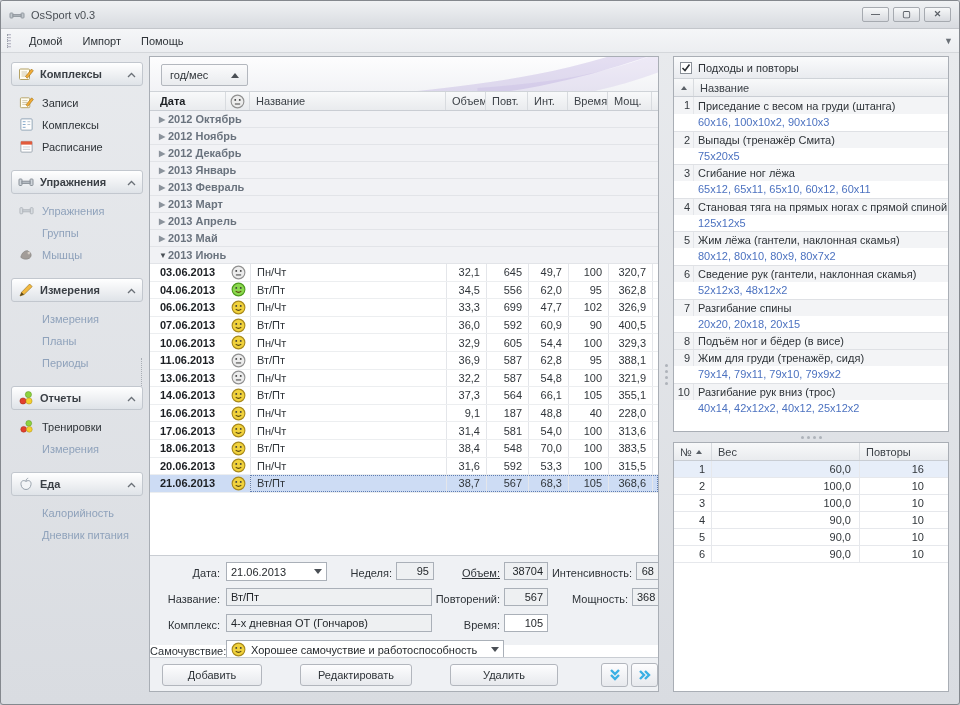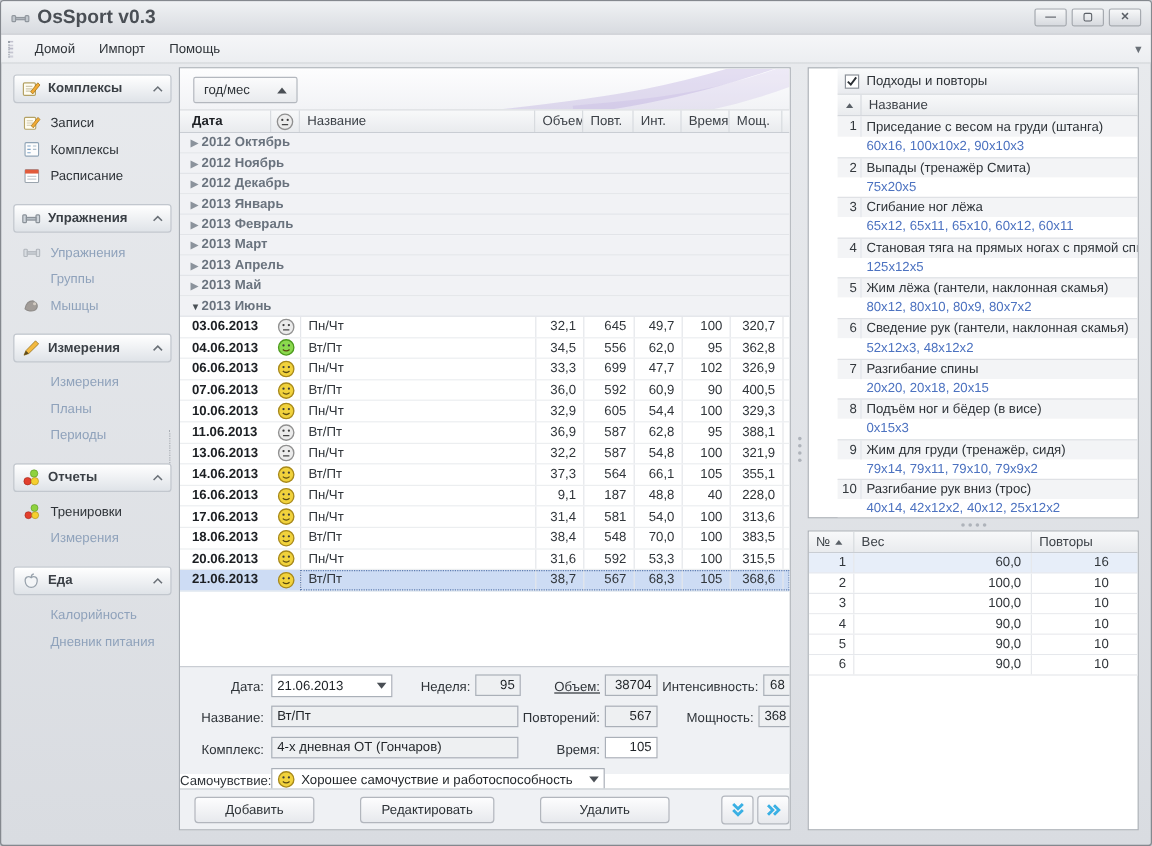--- a/index.html
+++ b/index.html
@@ -6,21 +6,21 @@
   html,body { width:960px; height:705px; font-family:"Liberation Sans",sans-serif; font-size:11px; color:#30353a; }
   body { background:#c9ccd1; }
   .window { position:absolute; left:0; top:0; width:960px; height:705px;
     background:linear-gradient(#e9ebee,#d9dce1); border:1px solid #84888e; border-radius:3px; overflow:hidden; }
 
   
   .titlebar { position:absolute; left:0; top:0; right:0; height:28px;
     background:linear-gradient(#f0f2f4,#d8dbe0); border-bottom:1px solid #c3c6cb;
     display:flex; align-items:center; padding:0 8px; }
   .titlebar .app-icon { width:16px; height:16px; margin-right:6px; opacity:.8; }
-  .titlebar .title { font-weight:bold; color:#4a4f55; font-size:16px; }
+  .titlebar .title { font-weight:normal; color:#4a4f55; font-size:11px; }
   .win-controls { margin-left:auto; display:flex; gap:4px; }
   .win-btn { width:27px; height:15px; border:1px solid #a6aab0; border-radius:2px;
     background:linear-gradient(#f7f8f9,#d7dadf); display:flex; align-items:center; justify-content:center;
     font-size:9px; color:#5a5f66; font-weight:bold; line-height:1; }
 
   
   .menubar { position:absolute; left:0; top:28px; right:0; height:24px;
     background:linear-gradient(#f5f6f8,#eceef1); border-bottom:1px solid #d4d7db;
     display:flex; align-items:center; padding-left:6px; }
   .menu-grip { width:4px; height:14px; margin-right:8px;
@@ -98,21 +98,21 @@
 
   
   .vsplit { position:absolute; left:659px; top:55px; width:12px; height:636px; display:flex;
     flex-direction:column; align-items:center; justify-content:center; gap:3px; }
   .vsplit i, .hsplit i { width:3px; height:3px; background:#aeb3ba; border-radius:50%; display:block; }
   .hsplit { height:10px; display:flex; align-items:center; justify-content:center; gap:3px; }
 
   
   .rpanel { position:absolute; left:672px; top:55px; width:276px; height:636px; }
   .rbox { background:#fff; border:1px solid #a9aeb5; overflow:hidden; }
-  .rbox.top { height:376px;padding-left:24px; }
+  .rbox.top { height:376px; }
   .rbox.bottom { height:250px; }
   .rp-header { height:22px; background:linear-gradient(#fafbfc,#e9ebef); border-bottom:1px solid #cfd3d8;
     display:flex; align-items:center; padding-left:6px; gap:6px; color:#2e3338; }
   .checkbox { width:12px; height:12px; border:1px solid #8a9098; background:#fff;
     display:flex; align-items:center; justify-content:center; }
   .colhdr { height:18px; background:linear-gradient(#f8f9fa,#e9ebee); border-bottom:1px solid #c9cdd3;
     display:flex; align-items:center; color:#3c4147; }
   .colhdr .cell { display:flex; align-items:center; padding-left:6px; height:100%; border-right:1px solid #d8dbdf; }
   .ex-row { display:flex; height:17px; align-items:center; background:#f3f4f6; border-top:1px solid #dfe1e5; }
   .ex-row:first-child { border-top:none; }
@@ -710,21 +710,20 @@
           <div class="ex-sets">52x12x3, 48x12x2</div>
           <div class="ex-row">
             <span class="ex-num">7</span>
             <span class="ex-name">Разгибание спины</span>
           </div>
           <div class="ex-sets">20x20, 20x18, 20x15</div>
           <div class="ex-row">
             <span class="ex-num">8</span>
             <span class="ex-name">Подъём ног и бёдер (в висе)</span>
           </div>
-          <div class="ex-sets">0x15x3</div>
           <div class="ex-row">
             <span class="ex-num">9</span>
             <span class="ex-name">Жим для груди (тренажёр, сидя)</span>
           </div>
           <div class="ex-sets">79x14, 79x11, 79x10, 79x9x2</div>
           <div class="ex-row">
             <span class="ex-num">10</span>
             <span class="ex-name">Разгибание рук вниз (трос)</span>
           </div>
           <div class="ex-sets">40x14, 42x12x2, 40x12, 25x12x2</div>

